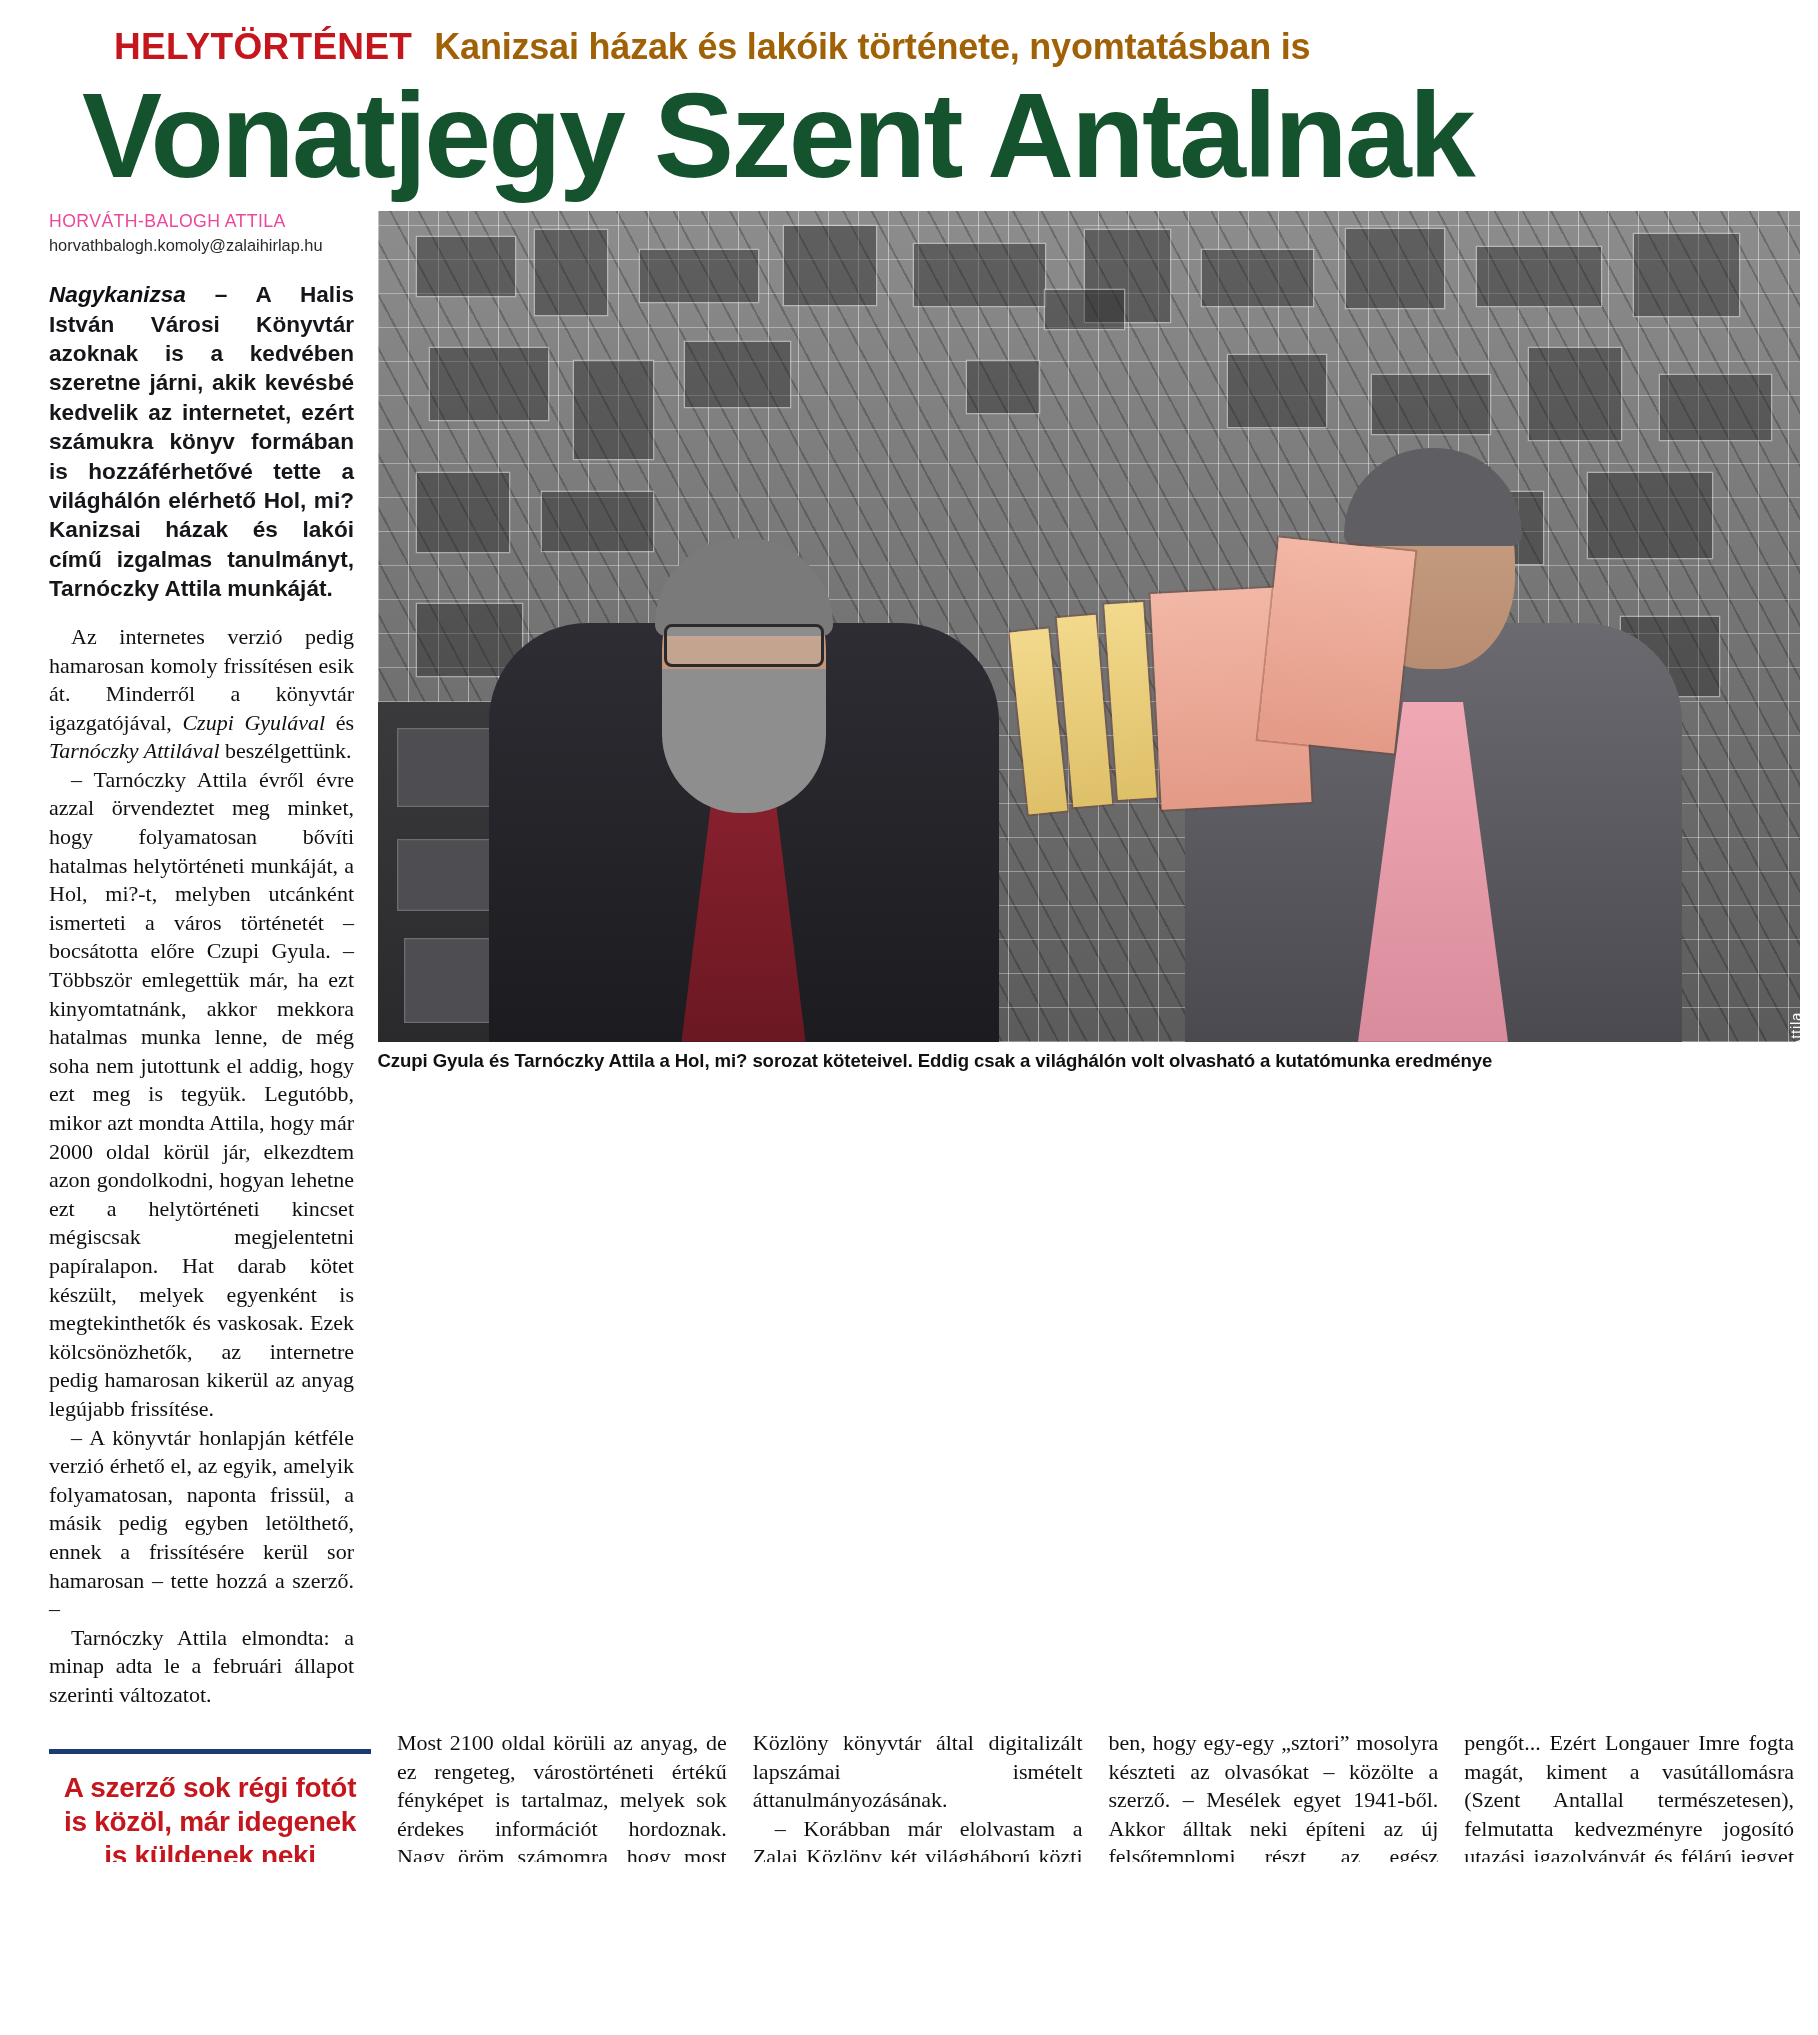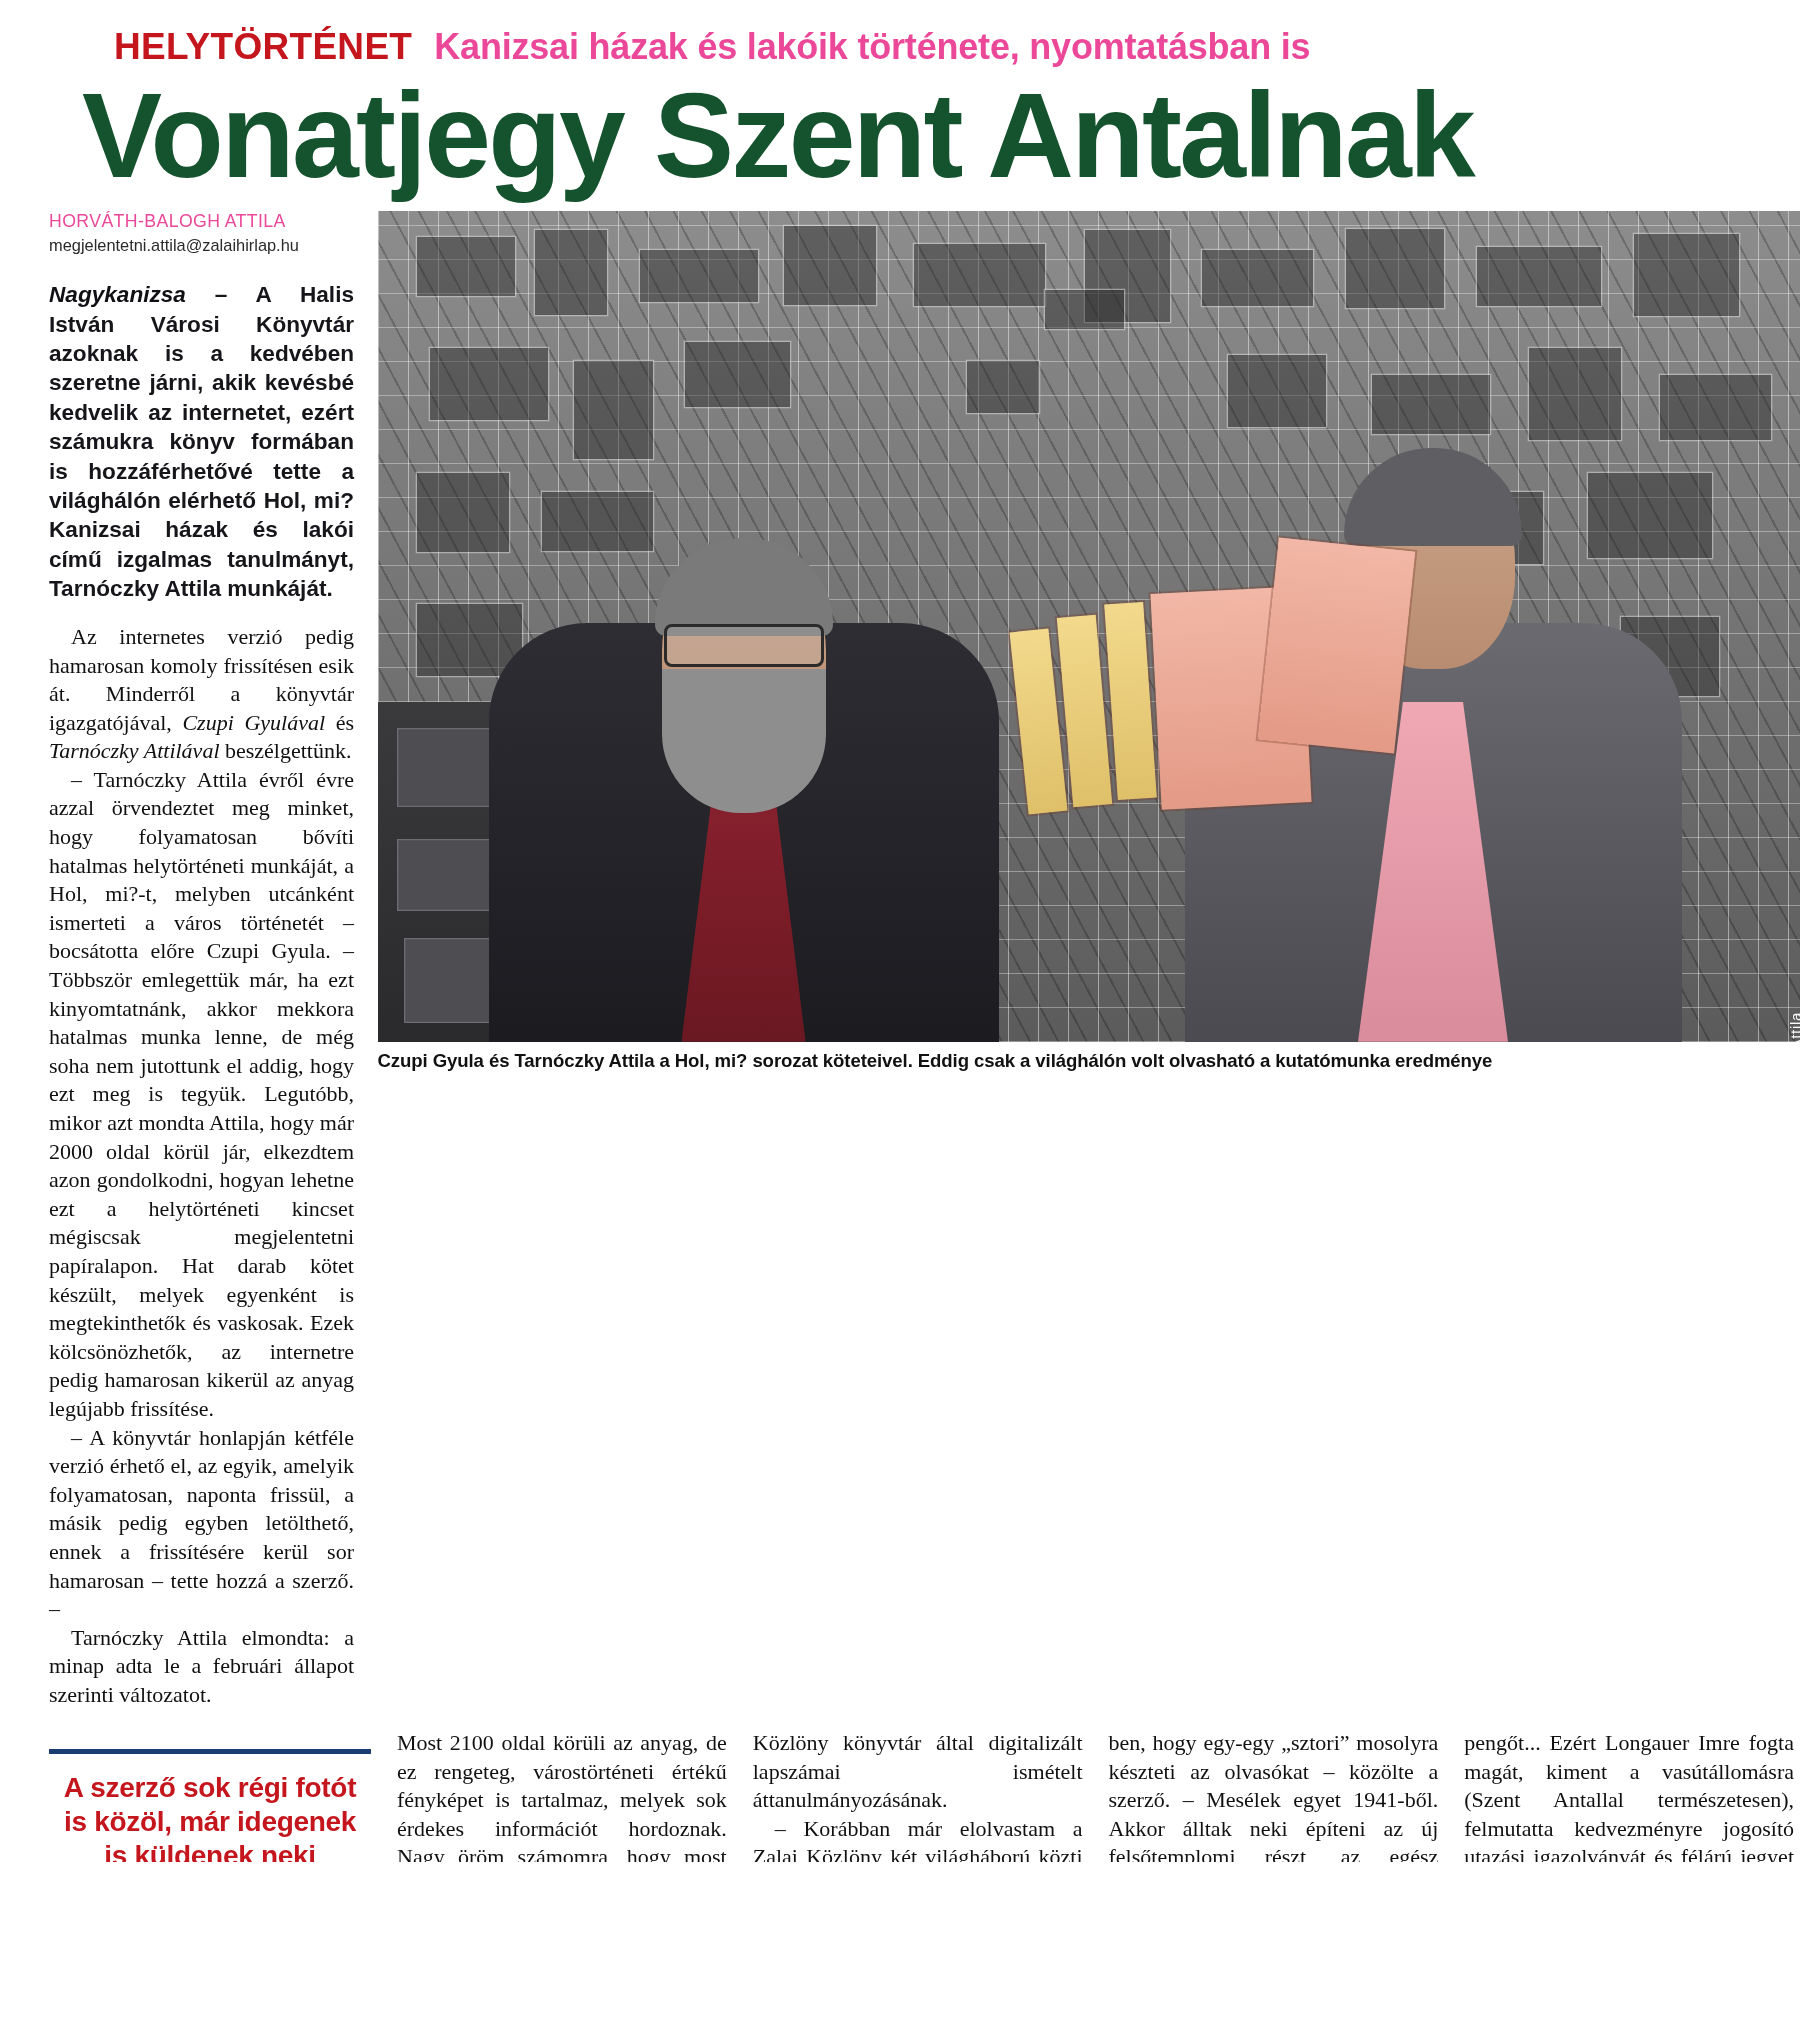--- a/index.html
+++ b/index.html
@@ -37,21 +37,21 @@
     font-family: "Liberation Sans", sans-serif;
     font-weight: bold;
     font-size: 37px;
     letter-spacing: 0.3px;
     color: #c4161c;
   }
   .kicker-sub {
     font-family: "Liberation Sans", sans-serif;
     font-weight: bold;
     font-size: 36px;
-    color: #ec4899;
+    color: #a16207;
     letter-spacing: -0.2px;
     text-align: right;
   }
 
   
   .headline {
     font-family: "Liberation Sans", sans-serif;
     font-weight: bold;
     font-size: 120px;
     line-height: 0.97;
@@ -278,21 +278,21 @@
     <div class="kicker">HELYTÖRTÉNET</div>
     <div class="kicker-sub">Kanizsai házak és lakóik története, nyomtatásban is</div>
   </div>
 
   <h1 class="headline">Vonatjegy Szent Antalnak</h1>
 
   <div class="content">
 
     <div class="col-left">
       <div class="byline">Horváth-Balogh Attila</div>
-      <div class="byline-mail">megjelentetni.attila@zalaihirlap.hu</div>
+      <div class="byline-mail">horvathbalogh.komoly@zalaihirlap.hu</div>
 
       <div class="lead">
         <span class="place">Nagykanizsa</span><span> – A Halis István Városi Könyvtár azoknak is a kedvében szeretne járni, akik kevésbé kedvelik az internetet, ezért számukra könyv formában is hozzáférhetővé tette a világhálón elérhető Hol, mi? Kanizsai házak és lakói című izgalmas tanulmányt, Tarnóczky Attila munkáját.</span>
       </div>
 
       <div class="body-col" style="margin-top:19.6px;">
         <p><span>Az internetes verzió pedig hamarosan komoly frissítésen esik át. Minderről a könyvtár igazgatójával, </span><em>Czupi Gyulával</em><span> és </span><em>Tarnóczky Attilával</em><span> beszélgettünk.</span></p>
         <p>– Tarnóczky Attila évről évre azzal örvendeztet meg minket, hogy folyamatosan bővíti hatalmas helytörténeti munkáját, a Hol, mi?-t, melyben utcánként ismerteti a város történetét – bocsátotta előre Czupi Gyula. – Többször emlegettük már, ha ezt kinyomtatnánk, akkor mekkora hatalmas munka lenne, de még soha nem jutottunk el addig, hogy ezt meg is tegyük. Legutóbb, mikor azt mondta Attila, hogy már 2000 oldal körül jár, elkezdtem azon gondolkodni, hogyan lehetne ezt a helytörténeti kincset mégiscsak megjelentetni papíralapon. Hat darab kötet készült, melyek egyenként is megtekinthetők és vaskosak. Ezek kölcsönözhetők, az internetre pedig hamarosan kikerül az anyag legújabb frissítése.</p>
         <p>– A könyvtár honlapján kétféle verzió érhető el, az egyik, amelyik folyamatosan, naponta frissül, a másik pedig egyben letölthető, ennek a frissítésére kerül sor hamarosan – tette hozzá a szerző. –</p>
         <p>Tarnóczky Attila elmondta: a minap adta le a februári állapot szerinti változatot.</p>

